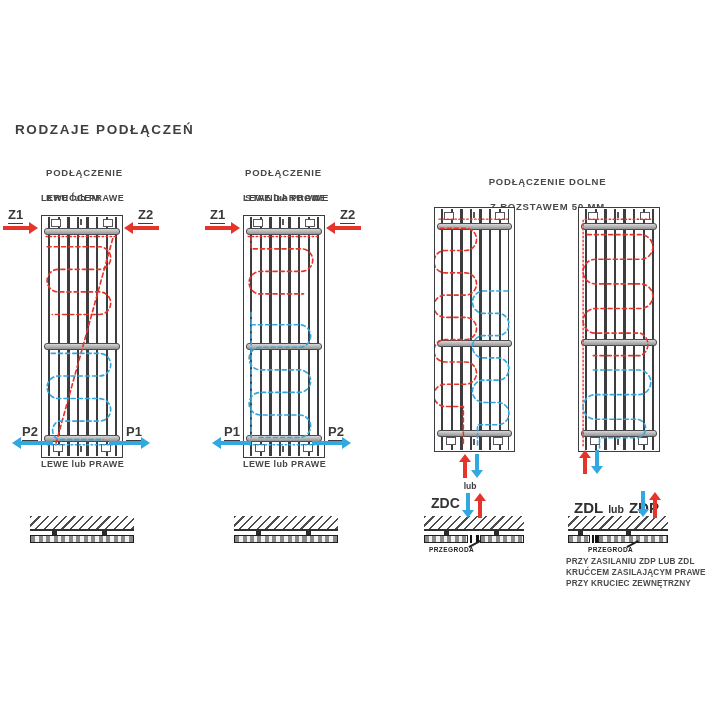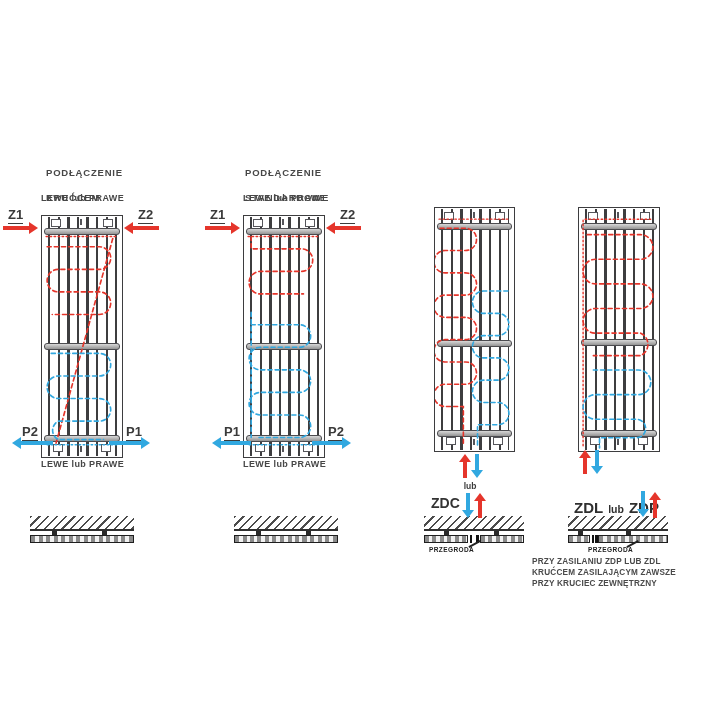--- a/index.html
+++ b/index.html
@@ -49,29 +49,34 @@
   .rseg{position:absolute;top:0;height:100%;border:1.3px solid #1e1e1e;box-sizing:border-box;
         background:repeating-linear-gradient(90deg,#8a8a8a 0 4px,#f2f2f2 4px 7.5px)}
   .conn{position:absolute;width:5px;height:4px;background:#2a2a2a}
   .ptk{position:absolute;width:2.5px;height:8px;background:#111;top:0}
 </style>
 </head>
 <body>
 
 <div class="canvas">
 
+  <div class="abs h1" style="left:15px;top:122px">RODZAJE PODŁĄCZEŃ</div>
 
   <div class="abs h2" style="left:46px;top:154px">
     <div>PODŁĄCZENIE</div>
     <div>KRUĆCEM</div>
   </div>
   <div class="abs h2" style="left:245px;top:154px">
     <div>PODŁĄCZENIE</div>
     <div>STANDARDOWE</div>
     <div>GÓRA-DÓŁ</div>
+  </div>
+  <div class="abs h2" style="left:455px;top:163px;width:185px;text-align:center">
+    <div>PODŁĄCZENIE DOLNE</div>
+    <div>Z ROZSTAWEM 50 MM</div>
   </div>
 
   <div class="abs slab" style="left:41px;top:193px;width:80px">LEWE lub PRAWE</div>
   <div class="abs" style="left:8px;top:205px"><span class="zl">Z1</span></div>
   <div class="ah r red" style="left:3px;top:226px;width:26px"></div>
   <div class="abs" style="left:138px;top:205px"><span class="zl">Z2</span></div>
   <div class="ah l red" style="left:133px;top:226px;width:26px"></div>
 
   <div class="rad" style="left:41px;top:215px;width:80px;height:241px">
     <div class="tu"></div>
@@ -222,19 +227,19 @@
     <div class="rail">
       <div class="rseg" style="left:0;width:22px"></div>
       <div class="rseg" style="left:30px;right:0"></div>
       <div class="ptk" style="left:23.5px"></div>
       <div class="ptk" style="left:27px"></div>
     </div>
   </div>
   <div class="przline" style="left:626px;top:543px"></div>
   <div class="abs prz" style="left:588px;top:547px">PRZEGRODA</div>
 
-  <div class="abs note" style="left:532px;top:557px">
+  <div class="abs note" style="left:566px;top:557px">
     <div>PRZY ZASILANIU ZDP LUB ZDL</div>
-    <div>KRUĆCEM ZASILAJĄCYM ZAWSZE</div>
+    <div>KRUĆCEM ZASILAJĄCYM PRAWE</div>
     <div>PRZY KRUCIEC ZEWNĘTRZNY</div>
   </div>
 
 </div>
 
 </body></html>

